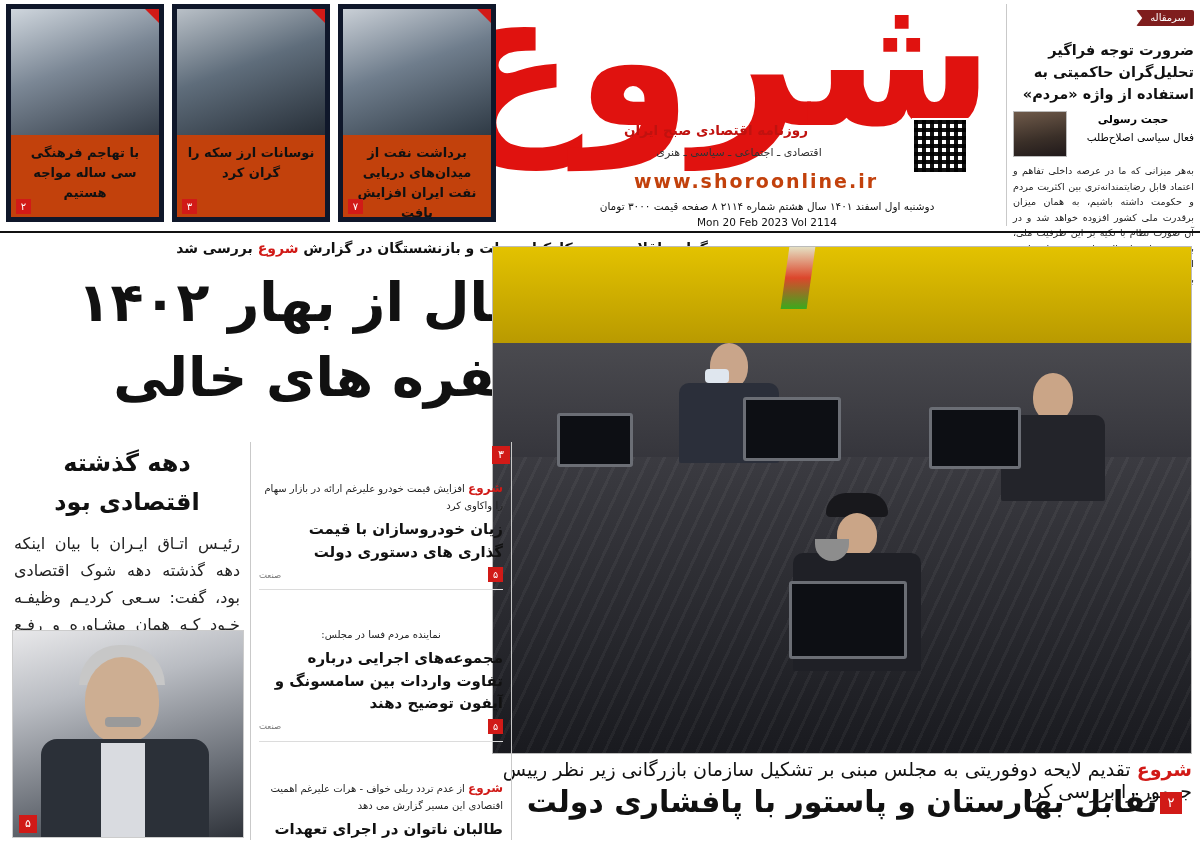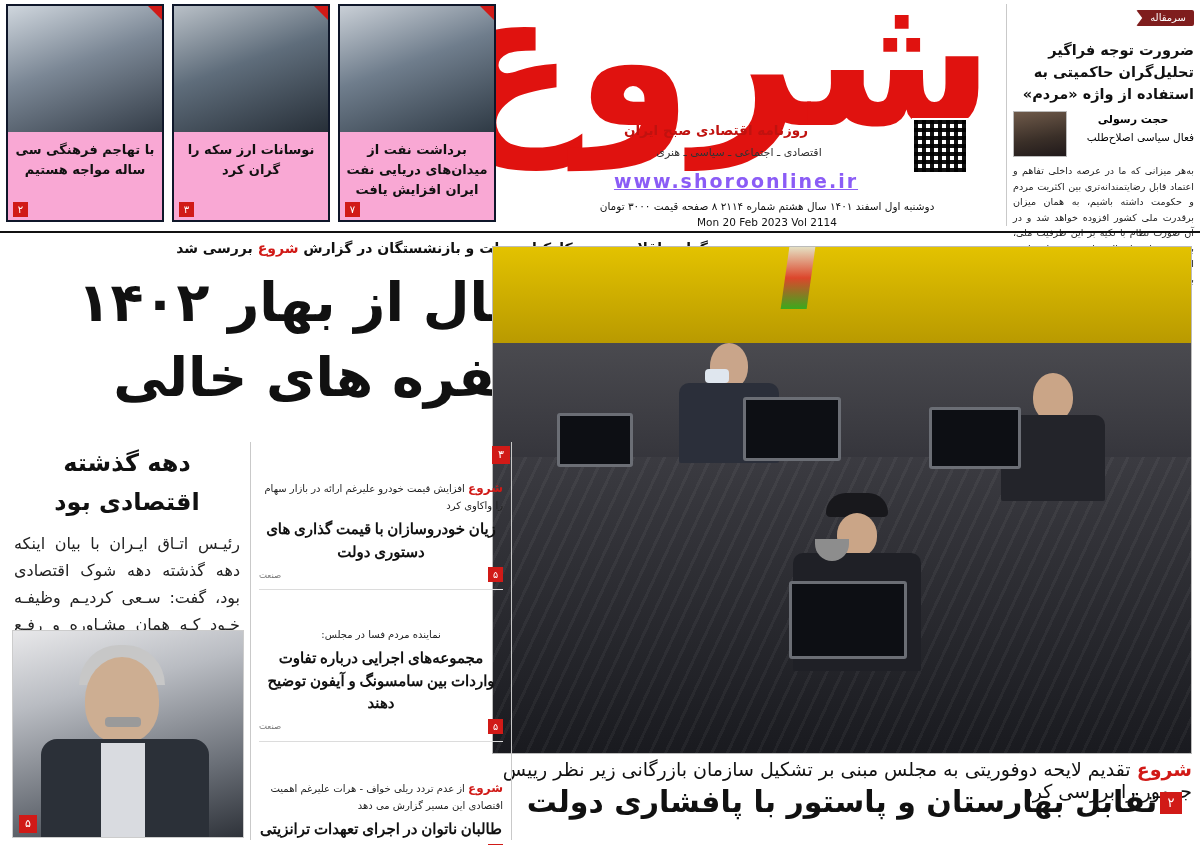--- a/index.html
+++ b/index.html
@@ -66,37 +66,37 @@
   }
   .subtitle-fa{
     position:absolute;right:150px;top:122px;width:230px;text-align:left;
     font-size:13.5px;color:#c0120f;font-weight:bold;
   }
   .subtitle-cats{
     position:absolute;right:150px;top:146px;width:230px;text-align:center;
     font-size:11px;color:#333;
   }
   .site-url{
-    position:absolute;right:103px;top:170px;width:330px;text-align:center;
-    font-size:19px;color:#8b5cf6;font-weight:bold;letter-spacing:2px;text-decoration:underline;
+    position:absolute;right:83px;top:170px;width:330px;text-align:center;
+    font-size:19px;color:#c2410c;font-weight:bold;letter-spacing:2px;
   }
   .issue-line{
     position:absolute;right:12px;top:200px;width:450px;
     text-align:center;font-size:10.5px;color:#111;direction:rtl;
   }
   .issue-line2{
     position:absolute;right:12px;top:216px;width:450px;
     text-align:center;font-size:10.5px;color:#111;direction:ltr;
   }
 
   
   .teasers{position:absolute;top:4px;left:6px;width:490px;height:222px;display:flex;gap:8px;flex-direction:row;}
   .teaser{
-    width:158px;height:218px;border:2px solid #0f172a;position:relative;
-    box-sizing:border-box;background:#f9a8d4;
+    width:158px;height:218px;border:5px solid #0f172a;position:relative;
+    box-sizing:border-box;background:#c2410c;
   }
   .teaser .corner{
     position:absolute;top:0;right:0;width:0;height:0;
     border-top:14px solid #d11a17;border-left:14px solid transparent;
   }
   .teaser-photo{width:100%;height:126px;background:#888;}
   .tp1{background:linear-gradient(160deg,#c9cfd6 0%,#6f7d8c 45%,#2f3a45 100%);}
   .tp2{background:linear-gradient(160deg,#b9c0c7 0%,#5f6d7b 45%,#272f38 100%);}
   .tp3{background:linear-gradient(160deg,#cfd6dd 0%,#7b8795 45%,#343d48 100%);}
   .teaser-title{
@@ -185,22 +185,22 @@
   }
   .news-top-badge{
     position:absolute;top:446px;left:492px;width:18px;height:18px;
     background:#d11a17;color:#fff;font-size:11px;line-height:18px;text-align:center;
   }
   .news-item{padding:5px 0 7px 0;border-bottom:1px solid #dcdcdc;position:relative;}
   .news-item:last-child{border-bottom:none;}
   .news-lead{font-size:10px;line-height:1.6;text-align:right;color:#222;margin-top:32px;}
   .news-lead .brand{color:#d11a17;font-weight:bold;font-size:12px;}
   .news-title{
-    font-size:15px;font-weight:bold;text-align:center;line-height:1.5;
-    color:#111;margin-top:4px;font-family:Liberation Serif, serif;
+    font-size:15px;font-weight:bold;text-align:right;line-height:1.5;
+    color:#111;margin-top:4px;
   }
   .news-foot{display:flex;justify-content:space-between;align-items:center;margin-top:4px;}
   .news-cat{font-size:8.5px;color:#777;}
   .news-badge{
     width:15px;height:15px;background:#d11a17;color:#fff;font-size:9.5px;
     line-height:15px;text-align:center;
   }
 
   
   .leftcol{position:absolute;top:442px;left:8px;width:238px;height:398px;}

